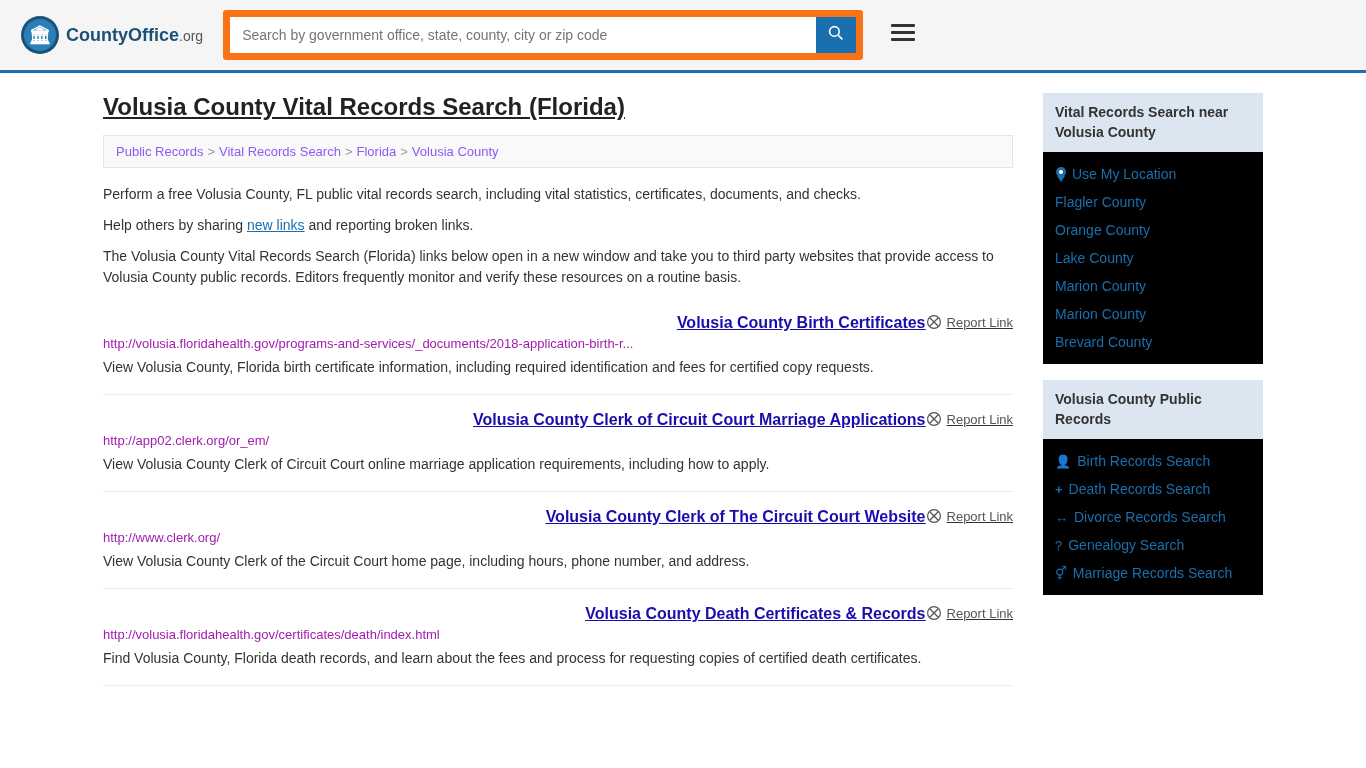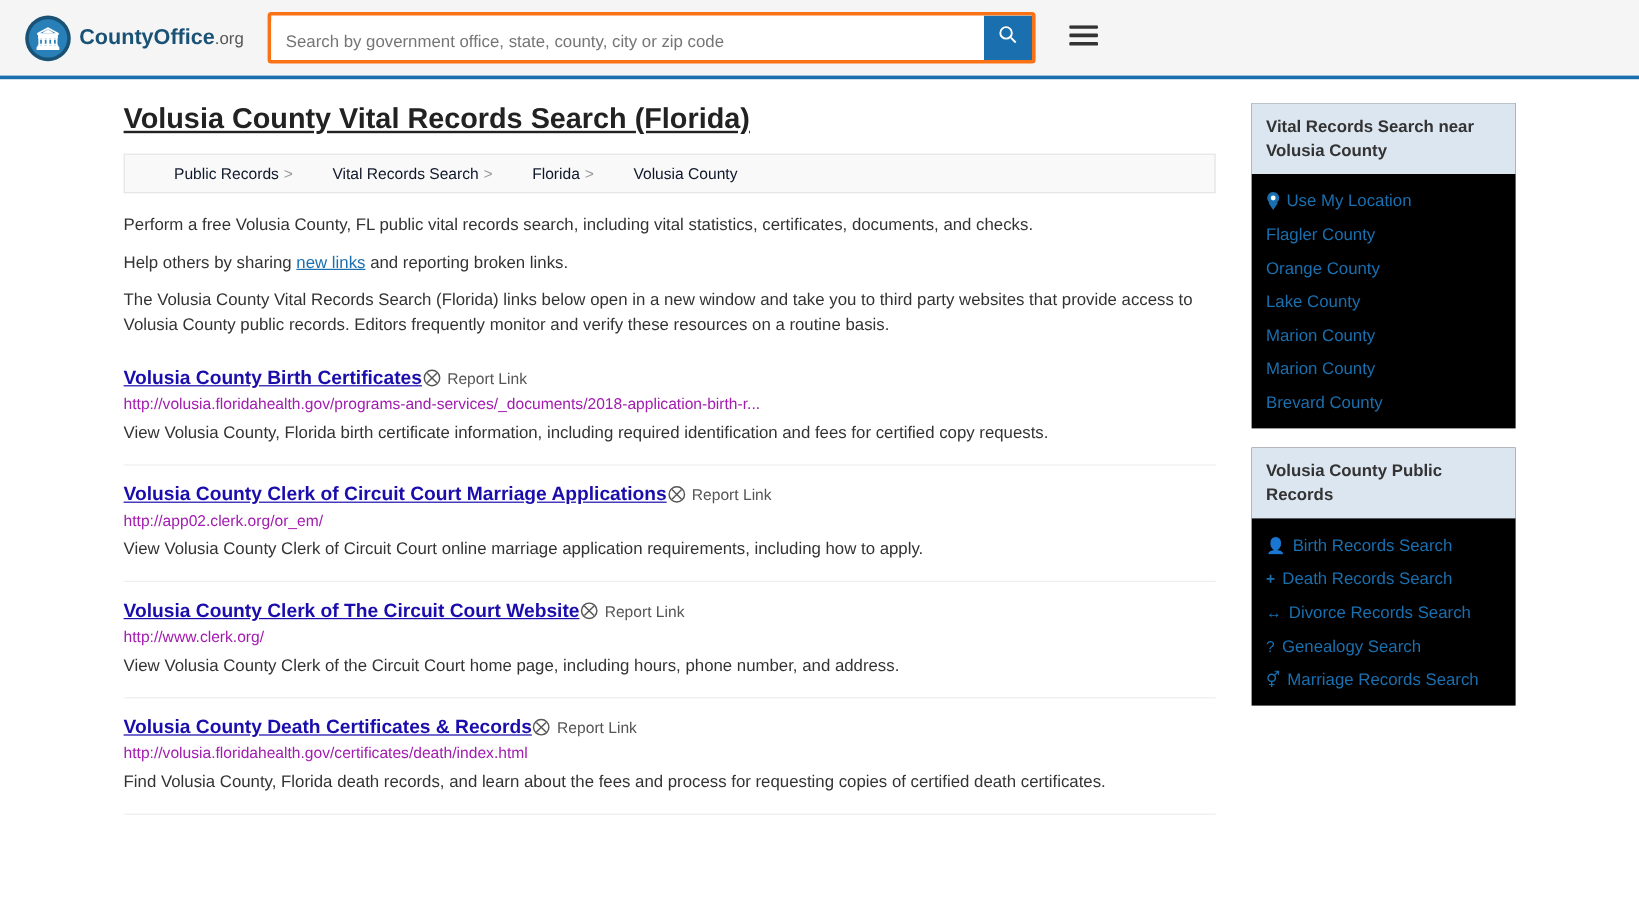--- a/index.html
+++ b/index.html
@@ -21,23 +21,23 @@
       text-decoration: none;
     }
     #logo-icon {
       width: 40px;
       height: 40px;
     }
 
     #search-bar {
       flex: 1;
       display: flex;
-      align-items: flex-end;
+      align-items: center;
       max-width: 640px;
-      border: 3px solid #f97316;
+      border: 7px solid #f97316;
       border-radius: 3px;
       overflow: hidden;
       background: #fff;
     }
     #search-input {
       flex: 1;
       border: none;
       outline: none;
       padding: 8px 12px;
       font-size: 14px;
@@ -91,21 +91,21 @@
       border: 1px solid #e5e5e5;
       padding: 8px 12px;
       font-size: 13px;
       color: #555;
       margin-bottom: 16px;
       display: flex;
       flex-wrap: wrap;
       align-items: center;
       gap: 4px;
     }
-    #breadcrumb a { color: #0f172a; text-decoration: none; margin-left: 29px; }
+    #breadcrumb a { color: #8b5cf6; text-decoration: none; }
     .breadcrumb-sep { color: #999; }
 
     
     .description { margin-bottom: 10px; font-size: 14px; line-height: 1.5; color: #333; }
     .description a { color: #1a6faf; }
 
     
     .result-item {
       border-bottom: 1px solid #eee;
       padding: 16px 0;
@@ -114,22 +114,23 @@
       font-size: 16px;
       font-weight: bold;
       color: #1a0dab;
       text-decoration: underline;
       cursor: pointer;
       display: inline-block;
       margin-bottom: 4px;
     }
     .result-header {
       display: flex;
-      justify-content: flex-start;
+      justify-content: flex-end;
       align-items: flex-start;
+      text-decoration: underline;
     }
     .report-link {
       display: flex;
       align-items: center;
       gap: 5px;
       color: #555;
       font-size: 13px;
       cursor: pointer;
       white-space: nowrap;
     }

